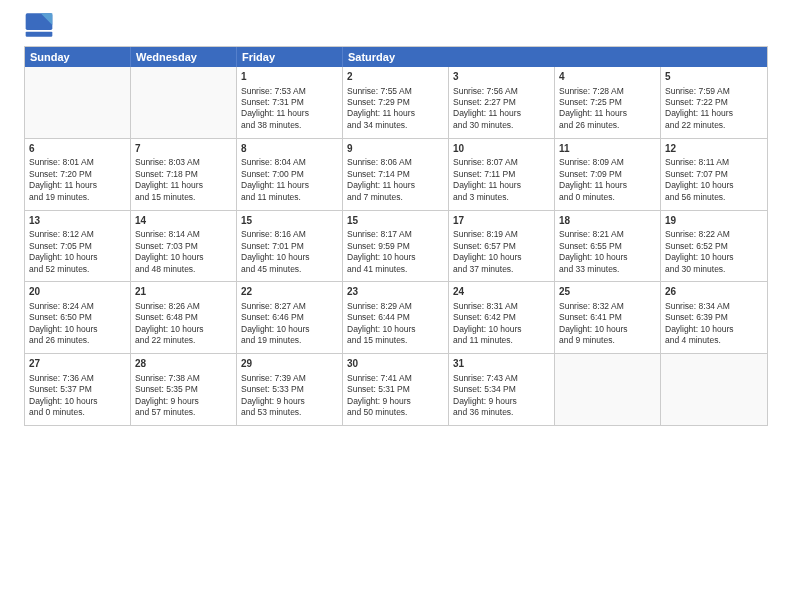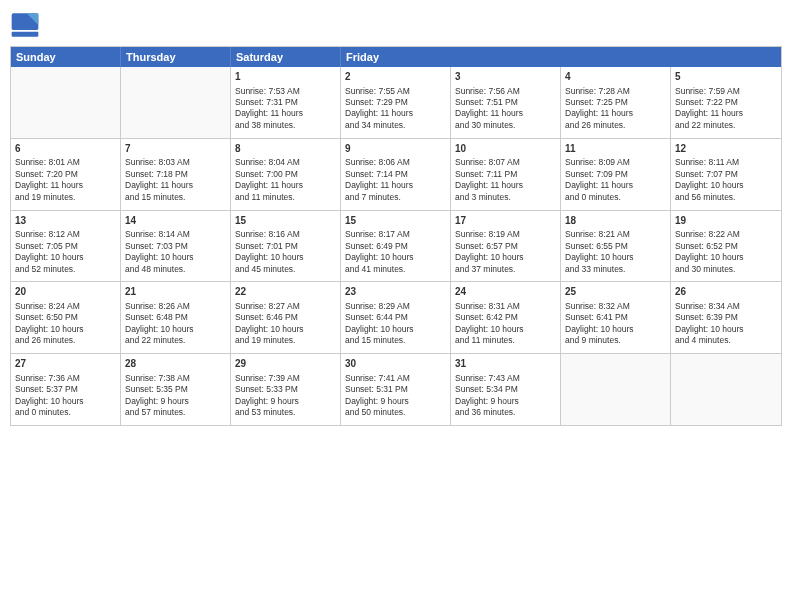--- a/index.html
+++ b/index.html
@@ -6,21 +6,21 @@
     body {
       font-family: Arial, sans-serif;
       background: #fff;
       width: 792px;
       height: 612px;
       overflow: hidden;
     }
     .page {
       width: 792px;
       height: 436px;
-      padding: 10px 10px;
+      padding: 10px 24px;
       display: flex;
       flex-direction: column;
     }
     .header {
       display: flex;
       justify-content: space-between;
       align-items: flex-start;
       margin-bottom: 6px;
     }
     .logo {
@@ -121,23 +121,23 @@
     </div>
     <div class="title-block">
       <div class="month-year"></div>
       <div class="location"></div>
     </div>
   </div>
 
   <div class="calendar">
     <div class="cal-header">
     <div class="cal-header-cell">Sunday</div>
-        <div class="cal-header-cell">Thursday</div>
+        <div class="cal-header-cell">Wednesday</div>
+        <div class="cal-header-cell">Friday</div>
         <div class="cal-header-cell">Saturday</div>
-        <div class="cal-header-cell">Friday</div>
       </div>
     <div class="cal-body">
     <div class="cal-row">
           <div class="cal-cell empty"></div>
           <div class="cal-cell empty"></div>
           <div class="cal-cell">
             <span class="day-num">1</span>
             <div>Sunrise: 7:53 AM</div>
             <div>Sunset: 7:31 PM</div>
             <div>Daylight: 11 hours</div>
@@ -146,21 +146,21 @@
           <div class="cal-cell">
             <span class="day-num">2</span>
             <div>Sunrise: 7:55 AM</div>
             <div>Sunset: 7:29 PM</div>
             <div>Daylight: 11 hours</div>
             <div>and 34 minutes.</div>
           </div>
           <div class="cal-cell">
             <span class="day-num">3</span>
             <div>Sunrise: 7:56 AM</div>
-            <div>Sunset: 7:51 PM</div>
+            <div>Sunset: 2:27 PM</div>
             <div>Daylight: 11 hours</div>
             <div>and 30 minutes.</div>
           </div>
           <div class="cal-cell">
             <span class="day-num">4</span>
             <div>Sunrise: 7:28 AM</div>
             <div>Sunset: 7:25 PM</div>
             <div>Daylight: 11 hours</div>
             <div>and 26 minutes.</div>
           </div>
@@ -241,21 +241,21 @@
           <div class="cal-cell">
             <span class="day-num">15</span>
             <div>Sunrise: 8:16 AM</div>
             <div>Sunset: 7:01 PM</div>
             <div>Daylight: 10 hours</div>
             <div>and 45 minutes.</div>
           </div>
           <div class="cal-cell">
             <span class="day-num">15</span>
             <div>Sunrise: 8:17 AM</div>
-            <div>Sunset: 6:49 PM</div>
+            <div>Sunset: 9:59 PM</div>
             <div>Daylight: 10 hours</div>
             <div>and 41 minutes.</div>
           </div>
           <div class="cal-cell">
             <span class="day-num">17</span>
             <div>Sunrise: 8:19 AM</div>
             <div>Sunset: 6:57 PM</div>
             <div>Daylight: 10 hours</div>
             <div>and 37 minutes.</div>
           </div>

